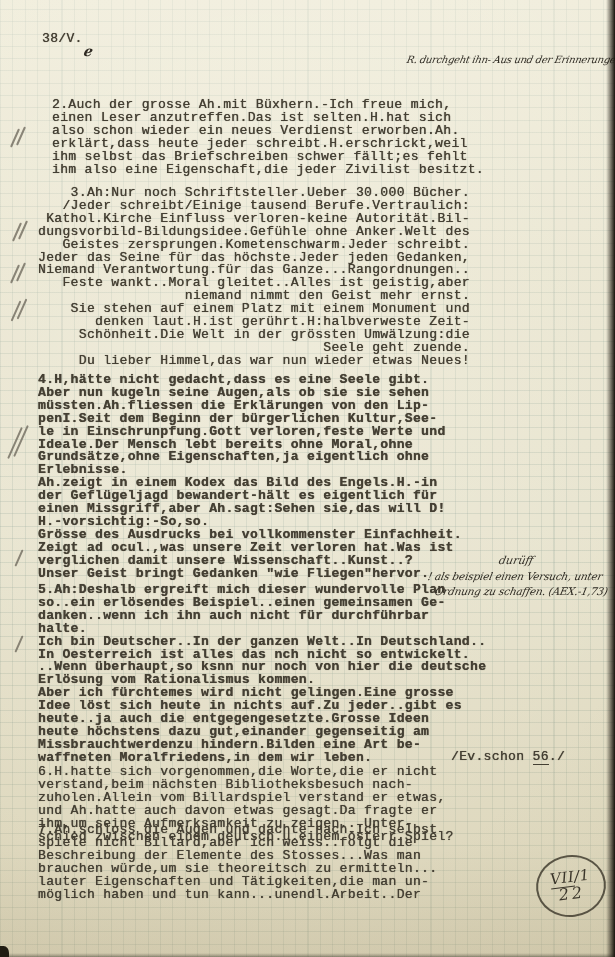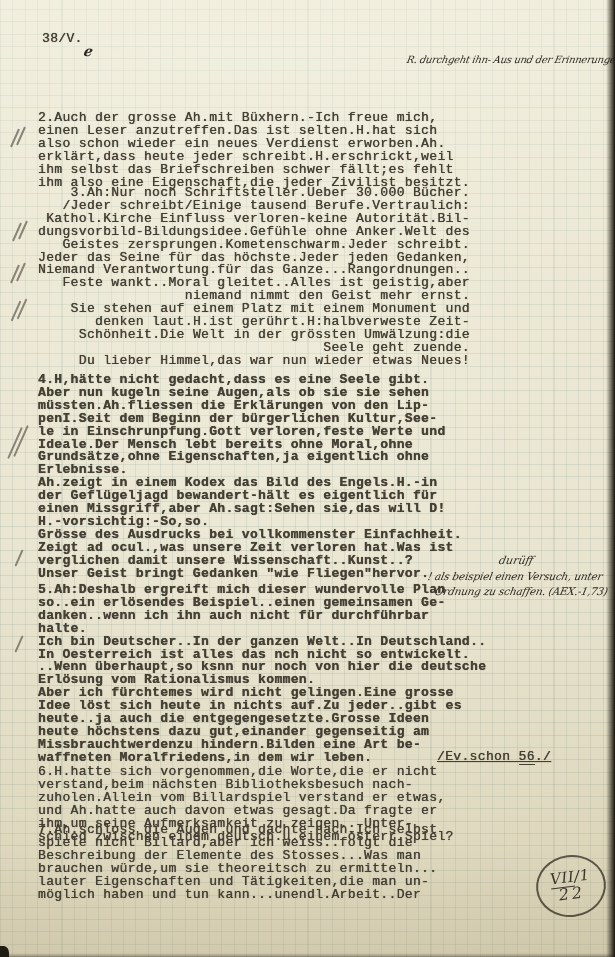--- a/index.html
+++ b/index.html
@@ -46,21 +46,21 @@
   .stamp .row2{font-size:16px;line-height:17px;letter-spacing:3px;}
   .ev .num{border-bottom:1.4px solid #443f33;}
 </style>
 </head>
 <body>
 
 <div class="page">
 
   <div class="tp" style="left:42px;top:33px;">38/V.</div>
 
-  <div class="tp" style="top:112px;">2.Auch der grosse Ah.mit Büxhern.-Ich freue mich,
+  <div class="tp" style="top:99px;margin-left:14px;">2.Auch der grosse Ah.mit Büxhern.-Ich freue mich,
 einen Leser anzutreffen.Das ist selten.H.hat sich
 also schon wieder ein neues Verdienst erworben.Ah.
 erklärt,dass heute jeder schreibt.H.erschrickt,weil
 ihm selbst das Briefschreiben schwer fällt;es fehlt
 ihm also eine Eigenschaft,die jeder Zivilist besitzt.</div>
   <div class="tp" style="top:187px;text-align:right;">3.Ah:Nur noch Schriftsteller.Ueber 30.000 Bücher.
 /Jeder schreibt/Einige tausend Berufe.Vertraulich:
 Kathol.Kirche Einfluss verloren-keine Autorität.Bil-
 dungsvorbild-Bildungsidee.Gefühle ohne Anker.Welt des
 Geistes zersprungen.Kometenschwarm.Jeder schreibt.
@@ -109,21 +109,21 @@
 und Ah.hatte auch davon etwas gesagt.Da fragte er
 ihm,um seine Aufmerksamkeit zu zeigen...Unter-
 schied zwischen einem deutsch.u.einem österr.Spiel?</div>
   <div class="tp" style="top:824px;">7.Ah.schloss die Augen und dachte nach.Ich selbst
 spiele nicht Billard,aber ich weiss..folgt die
 Beschreibung der Elemente des Stosses...Was man
 brauchen würde,um sie theoreitsch zu ermitteln...
 lauter Eigenschaften und Tätigkeiten,die man un-
 möglich haben und tun kann...unendl.Arbeit..Der</div>
 
-  <div class="tp ev" style="left:437px;top:751px;text-decoration:underline;"><span>/Ev.schon </span><span class="num">56</span><span>./</span></div>
+  <div class="tp ev" style="left:451px;top:751px;"><span>/Ev.schon </span><span class="num">56</span><span>./</span></div>
 
   <div class="hw" style="left:407px;top:54px;font-size:10px;letter-spacing:-0.3px;">R. durchgeht ihn- Aus und der Erinnerungen E. ?</div>
 
   <div class="hw" style="left:84px;top:43px;font-size:14px;font-weight:bold;">e</div>
 
   <div class="hw" style="left:499px;top:554px;font-size:11px;">durüff</div>
   <div class="hw" style="left:428px;top:570px;font-size:10.5px;letter-spacing:-0.2px;">! als beispiel einen Versuch, unter</div>
   <div class="hw" style="left:435px;top:585px;font-size:10.5px;letter-spacing:-0.2px;">Ordnung zu schaffen. (AEX.-1,73)</div>
 
   <div class="stamp">

